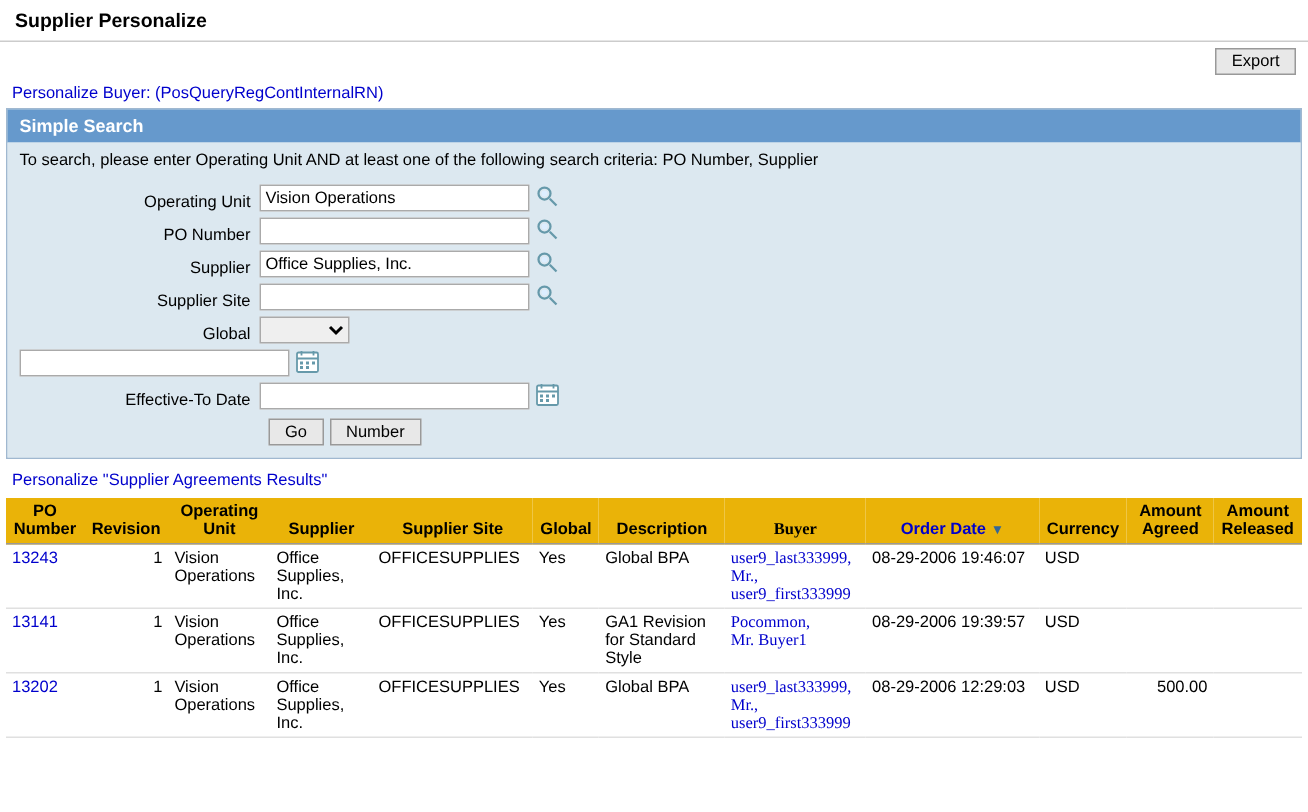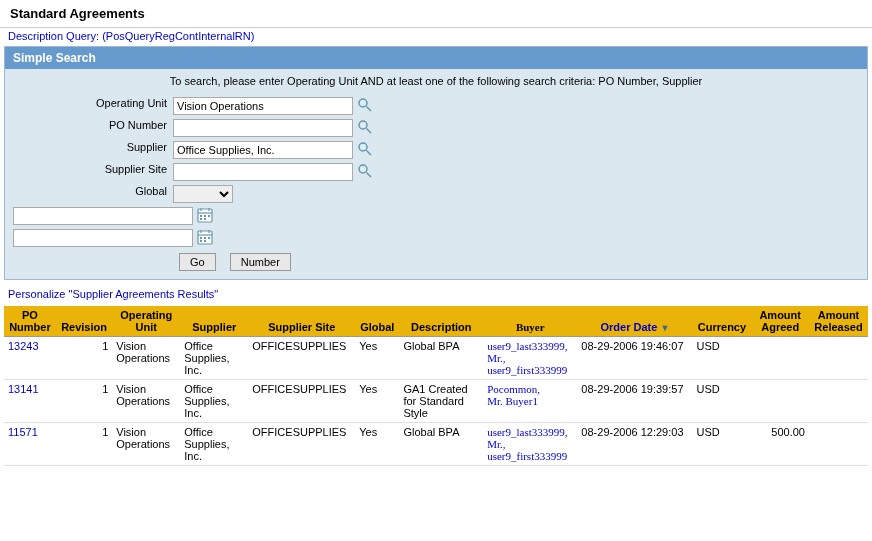--- a/index.html
+++ b/index.html
@@ -60,30 +60,29 @@
       color: #fff;
       font-weight: bold;
       font-size: 12px;
       padding: 4px 8px;
     }
     .search-instruction {
       padding: 6px 8px;
       font-size: 11px;
       color: #000;
       background: #dce8f0;
-      text-align: center;
     }
     
     .form-area {
       background: #dce8f0;
       padding: 4px 8px 8px 8px;
     }
     .form-row {
       display: flex;
-      align-items: flex-start;
+      align-items: flex-end;
       margin-bottom: 4px;
     }
     .form-label {
       text-align: right;
       width: 160px;
       padding-right: 6px;
       font-size: 11px;
       flex-shrink: 0;
     }
     .form-input {
@@ -119,21 +118,21 @@
       width: 60px;
       height: 18px;
       font-size: 11px;
       border: 1px solid #aaa;
     }
     .btn-row {
       display: flex;
       align-items: center;
       margin-left: 166px;
       margin-top: 6px;
-      gap: 14px;
+      gap: 4px;
     }
     .go-btn, .clear-btn {
       font-size: 11px;
       padding: 2px 10px;
       background: #e8e8e8;
       border: 1px solid #999;
       cursor: pointer;
     }
     
     .personalize-results {
@@ -193,26 +192,29 @@
     .col-agreed { width: 55px; text-align: right; }
     .col-released { width: 55px; text-align: right; }
     td.num { text-align: right; }
   </style>
 </head>
 <body>
 
 <div class="page-container">
 
   <div class="page-title-bar">
-    <span>Standard Agreements</span>
-  </div>
-
+    <span>Supplier Personalize</span>
+  </div>
+
+  <div class="export-bar">
+    <button class="export-btn">Export</button>
+  </div>
 
   <div class="personalize-link">
-    <a href="#">Description Query: (PosQueryRegContInternalRN)</a>
+    <a href="#">Personalize Buyer: (PosQueryRegContInternalRN)</a>
   </div>
 
   <div class="search-section">
     <div class="search-section-header">
       <span>Simple Search</span>
     </div>
     <div class="search-instruction">
       <span>To search, please enter Operating Unit AND at least one of the following search criteria: PO Number, Supplier</span>
     </div>
     <div class="form-area">
@@ -295,20 +297,23 @@
             <rect x="3" y="8" width="2" height="2" fill="#6699aa"></rect>
             <rect x="7" y="8" width="2" height="2" fill="#6699aa"></rect>
             <rect x="11" y="8" width="2" height="2" fill="#6699aa"></rect>
             <rect x="3" y="11" width="2" height="2" fill="#6699aa"></rect>
             <rect x="7" y="11" width="2" height="2" fill="#6699aa"></rect>
           </svg>
         </span>
       </div>
 
       <div class="form-row">
+        <div class="form-label">
+          <span>Effective-To Date</span>
+        </div>
         <input class="form-input" type="text" style="">
         <span class="calendar-icon">
           <svg viewBox="0 0 16 16" fill="none" xmlns="http://www.w3.org/2000/svg">
             <rect x="1" y="2" width="14" height="13" rx="1" stroke="#6699aa" stroke-width="1.2" fill="#fff"></rect>
             <line x1="1" y1="6" x2="15" y2="6" stroke="#6699aa" stroke-width="1.2"></line>
             <line x1="4" y1="1" x2="4" y2="4" stroke="#6699aa" stroke-width="1.2"></line>
             <line x1="12" y1="1" x2="12" y2="4" stroke="#6699aa" stroke-width="1.2"></line>
             <rect x="3" y="8" width="2" height="2" fill="#6699aa"></rect>
             <rect x="7" y="8" width="2" height="2" fill="#6699aa"></rect>
             <rect x="11" y="8" width="2" height="2" fill="#6699aa"></rect>
@@ -365,29 +370,29 @@
             <td class="col-agreed num"></td>
             <td class="col-released num"></td>
           </tr>
           <tr>
             <td class="col-po-num"><a href="#">13141</a></td>
             <td class="col-rev num">1</td>
             <td class="col-ou">Vision Operations</td>
             <td class="col-supplier">Office Supplies, Inc.</td>
             <td class="col-site">OFFICESUPPLIES</td>
             <td class="col-global">Yes</td>
-            <td class="col-desc">GA1 Created for Standard Style</td>
+            <td class="col-desc">GA1 Revision for Standard Style</td>
             <td class="col-buyer"><a href="#" style="white-space: pre-line;">Pocommon,<br>Mr. Buyer1</a></td>
             <td class="col-date">08-29-2006 19:39:57</td>
             <td class="col-currency">USD</td>
             <td class="col-agreed num"></td>
             <td class="col-released num"></td>
           </tr>
           <tr>
-            <td class="col-po-num"><a href="#">11571</a></td>
+            <td class="col-po-num"><a href="#">13202</a></td>
             <td class="col-rev num">1</td>
             <td class="col-ou">Vision Operations</td>
             <td class="col-supplier">Office Supplies, Inc.</td>
             <td class="col-site">OFFICESUPPLIES</td>
             <td class="col-global">Yes</td>
             <td class="col-desc">Global BPA</td>
             <td class="col-buyer"><a href="#" style="white-space: pre-line;">user9_last333999,<br>Mr.,<br>user9_first333999</a></td>
             <td class="col-date">08-29-2006 12:29:03</td>
             <td class="col-currency">USD</td>
             <td class="col-agreed num">500.00</td>

